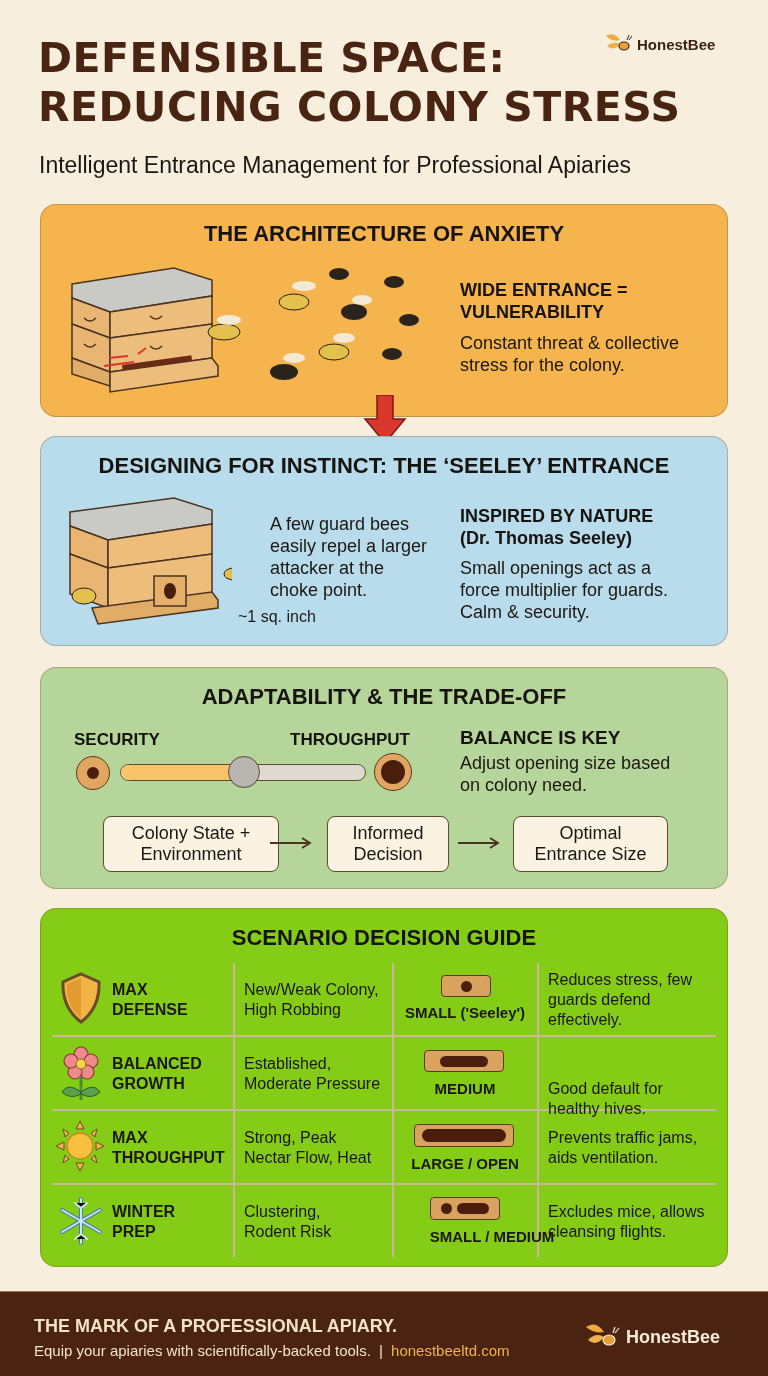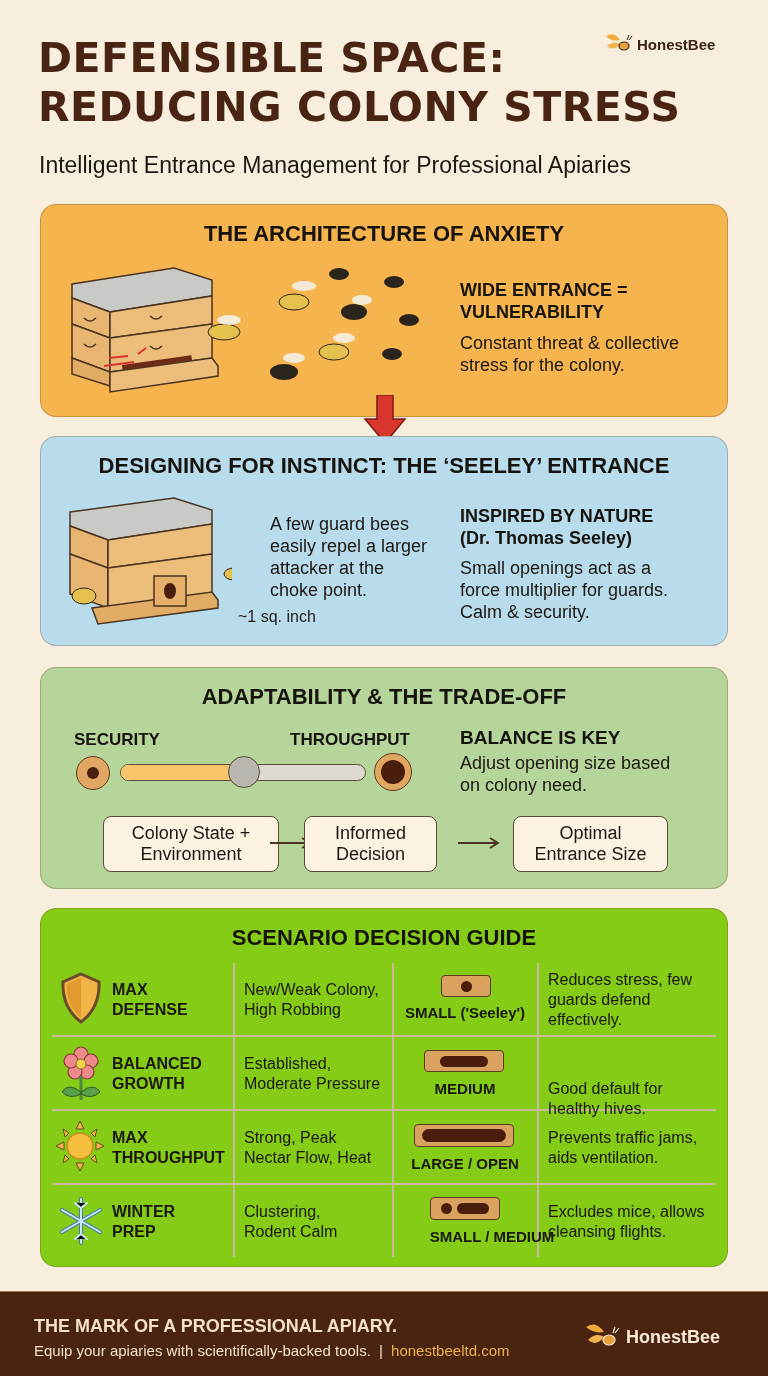--- a/index.html
+++ b/index.html
@@ -220,21 +220,21 @@
 </div>
 <div class="flow-box" style="left:103px;width:176px;">
   <div>
       <div>Colony State +</div>
       <div>Environment</div>
     </div>
 </div>
 <svg class="flow-arrow" style="left:268px;" viewBox="0 0 46 14">
     <path d="M2 7 H42 M34 2 L42 7 L34 12" stroke="#4a3320" stroke-width="1.8" fill="none"></path>
   </svg>
-<div class="flow-box" style="left:304px;width:133px;">
+<div class="flow-box" style="left:327px;width:122px;">
   <div>
       <div>Informed</div>
       <div>Decision</div>
     </div>
 </div>
 <svg class="flow-arrow" style="left:456px;" viewBox="0 0 46 14">
     <path d="M2 7 H42 M34 2 L42 7 L34 12" stroke="#4a3320" stroke-width="1.8" fill="none"></path>
   </svg>
 <div class="flow-box" style="left:513px;width:155px;">
   <div>
@@ -349,21 +349,21 @@
       <path d="M23 3 V47 M4 14 L42 36 M4 36 L42 14"></path>
       <path d="M17 7 L23 12 L29 7 M17 43 L23 38 L29 43"></path>
     </g>
   </svg>
   <div class="row-label" style="top:1202px;">
       <div>WINTER</div>
       <div>PREP</div>
     </div>
   <div class="row-cond" style="top:1202px;">
       <div>Clustering,</div>
-      <div>Rodent Calm</div>
+      <div>Rodent Risk</div>
     </div>
   <div class="reducer" style="left:430px;top:1197px;width:70px;height:23px;">
       <span class="hole" style="width:11px;height:11px;"></span>
       <span class="hole" style="width:32px;height:11px;"></span>
     </div>
   <div class="row-size" style="top:1228px;margin-left:27px;">SMALL / MEDIUM</div>
   <div class="row-desc" style="top:1202px;">
       <div>Excludes mice, allows</div>
       <div>cleansing flights.</div>
     </div>

